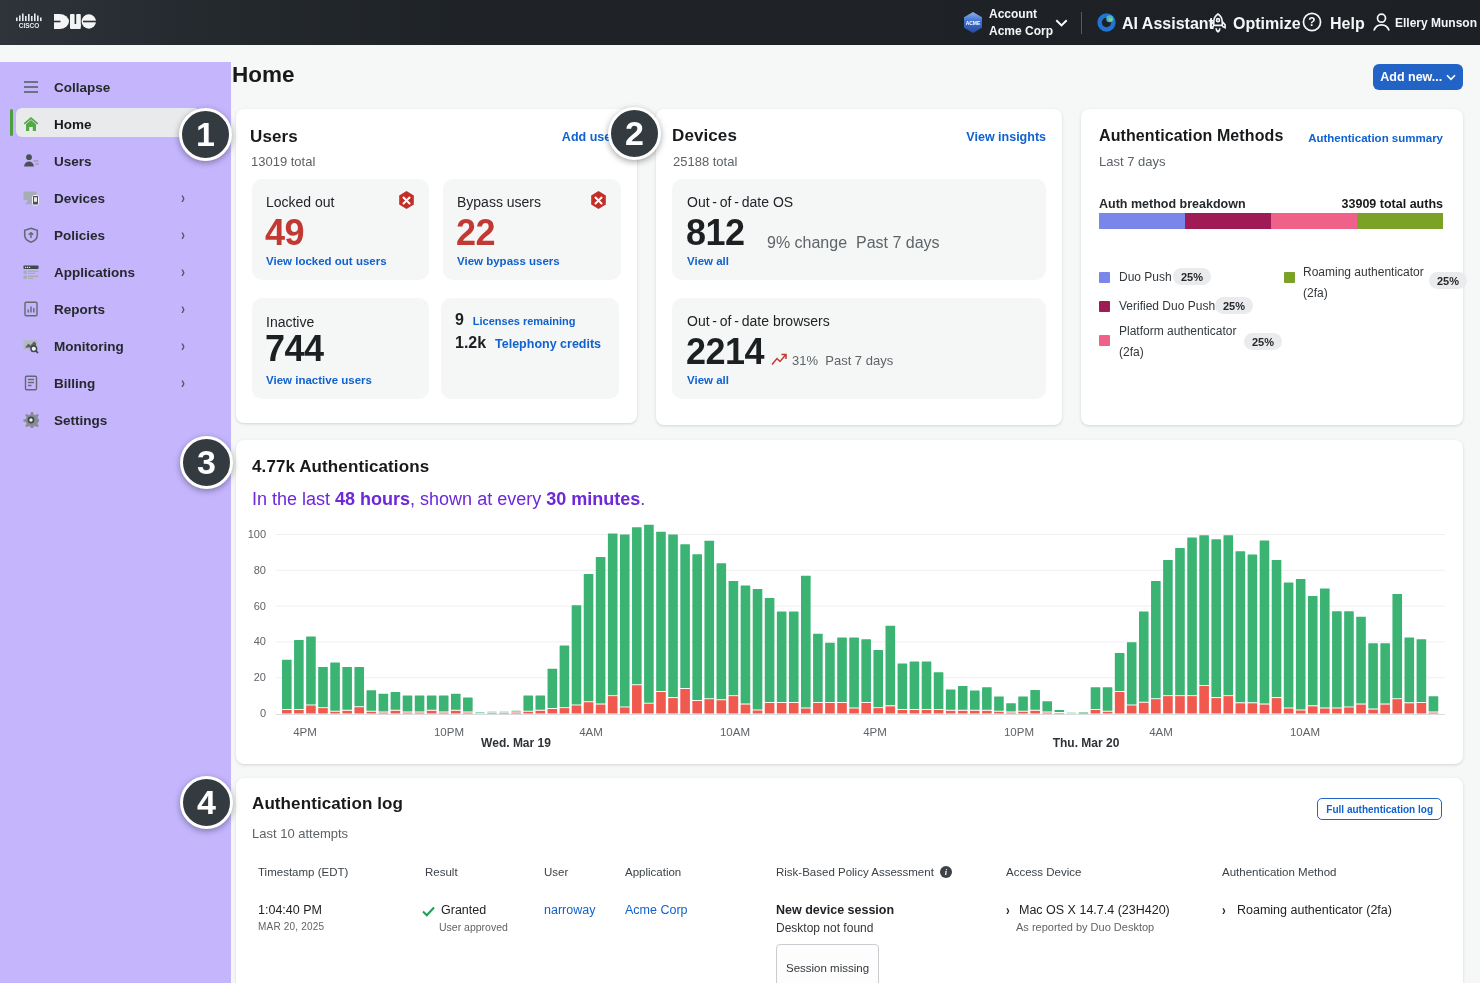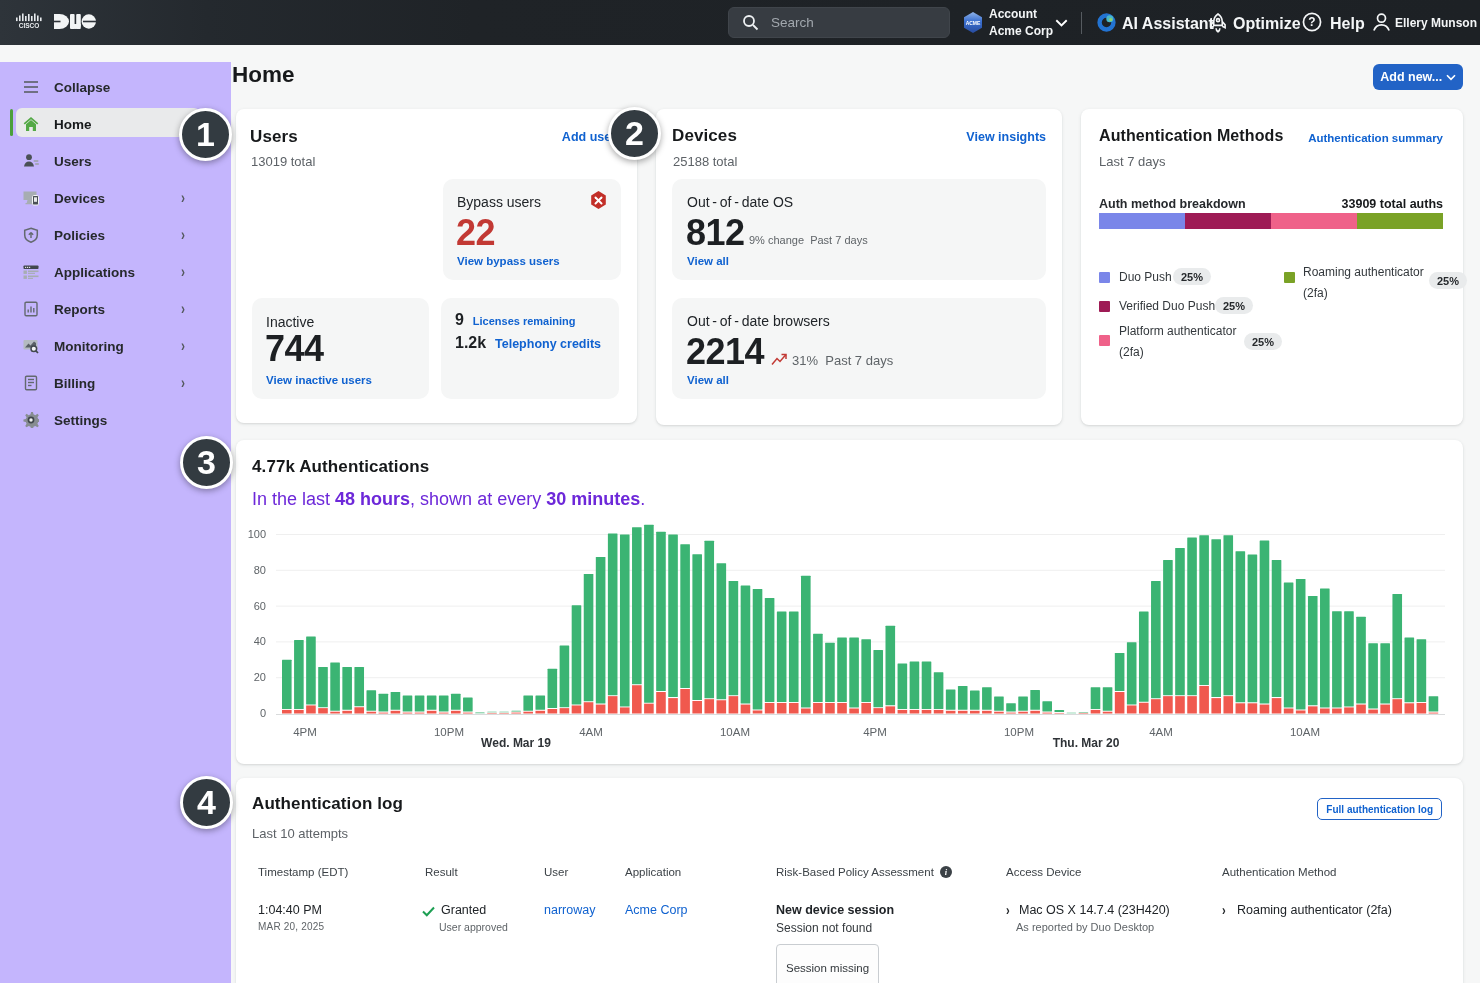--- a/index.html
+++ b/index.html
@@ -70,27 +70,20 @@
       <path d="M0,0 h5.5 a9.5,7.5 0 0 1 0,15 h-5.5 z"></path>
       <rect x="16" y="0" width="4.6" height="15" rx="1"></rect>
       <rect x="22.2" y="0" width="4.6" height="15" rx="1"></rect>
       <path d="M16,10 h10.8 v1.5 a5.4,3.5 0 0 1 -10.8,0 z"></path>
       <circle cx="34.8" cy="7.5" r="7.2"></circle>
     </g>
     <rect x="0" y="6.7" width="6.5" height="1.6" fill="#2e343a"></rect>
     <rect x="29" y="6.7" width="13" height="1.6" fill="#2e343a"></rect>
   </svg>
 
-  <div class="searchbox">
-    <svg style="margin-left:13px" width="17" height="17" viewBox="0 0 17 17" fill="none" stroke="#eef1f3" stroke-width="1.8">
-        <circle cx="7" cy="7" r="5"></circle>
-        <line x1="11" y1="11" x2="15.5" y2="15.5"></line>
-      </svg>
-    <span style="margin-left:12px">Search</span>
-  </div>
 
   <div class="hexbadge">ACME</div>
   <div class="tbt" style="left:989px;top:6px;line-height:16.5px;font-size:12px">Account<br>Acme Corp</div>
   <svg class="abs" style="left:1055px;top:19px" width="13" height="8" viewBox="0 0 13 8" fill="none" stroke="#fff" stroke-width="1.9">
       <polyline points="1.3,1.3 6.5,6.4 11.7,1.3"></polyline>
     </svg>
   <div class="tb-div"></div>
 
   <svg class="abs" style="left:1097px;top:13px" width="19" height="19" viewBox="0 0 26 26">
     <circle cx="13" cy="13" r="9.5" fill="none" stroke="#2273d2" stroke-width="6"></circle>
@@ -239,20 +232,31 @@
 <div class="abs" style="left:232px;top:62px;font-size:22.5px;font-weight:bold;color:#17191b">Home</div>
 <div class="abs" style="left:1373px;top:64px;width:90px;height:26px;background:#2263c6;border-radius:6px;display:flex;align-items:center;justify-content:center;color:#fff;font-size:12.5px;font-weight:bold">Add new...&nbsp;<svg width="10" height="7" viewBox="0 0 10 7" fill="none" stroke="#fff" stroke-width="1.6">
       <polyline points="1,1.2 5,5.4 9,1.2"></polyline>
     </svg></div>
 
 <div class="card" style="left:236px;top:109px;width:401px;height:314px">
   <div class="card-title" style="left:14px;top:18px">Users</div>
   <a class="blink abs" style="right:14px;top:21px;font-size:12.5px">Add users</a>
   <div class="card-sub" style="left:15px;top:45px">13019 total</div>
 
+  <div class="subcard" style="left:16px;top:70px;width:177px;height:101px">
+    <div class="sc-label">Locked out</div>
+    <div class="hexico">
+        <svg width="9" height="9" viewBox="0 0 9 9" stroke="#fff" stroke-width="2" stroke-linecap="round">
+          <line x1="1.5" y1="1.5" x2="7.5" y2="7.5"></line>
+          <line x1="7.5" y1="1.5" x2="1.5" y2="7.5"></line>
+        </svg>
+      </div>
+    <div class="sc-num red">49</div>
+    <div class="sc-link">View locked out users</div>
+  </div>
 
   <div class="subcard" style="left:207px;top:70px;width:178px;height:101px">
     <div class="sc-label">Bypass users</div>
     <div class="hexico">
         <svg width="9" height="9" viewBox="0 0 9 9" stroke="#fff" stroke-width="2" stroke-linecap="round">
           <line x1="1.5" y1="1.5" x2="7.5" y2="7.5"></line>
           <line x1="7.5" y1="1.5" x2="1.5" y2="7.5"></line>
         </svg>
       </div>
     <div class="sc-num red">22</div>
@@ -272,21 +276,21 @@
 </div>
 
 <div class="card" style="left:656px;top:109px;width:406px;height:316px">
   <div class="card-title" style="left:16px;top:17px">Devices</div>
   <a class="blink abs" style="right:16px;top:21px;font-size:12.5px">View insights</a>
   <div class="card-sub" style="left:17px;top:45px">25188 total</div>
 
   <div class="subcard" style="left:16px;top:70px;width:374px;height:101px">
     <div class="sc-label" style="left:15px">Out - of - date OS</div>
     <div class="sc-num dark" style="left:14px">812</div>
-    <div class="abs" style="left:77px;top:55px;font-size:11px;color:#5f6468">9% change&nbsp;&nbsp;Past 7 days</div>
+    <div class="abs" style="left:95px;top:55px;font-size:16px;color:#5f6468">9% change&nbsp;&nbsp;Past 7 days</div>
     <div class="sc-link" style="left:15px">View all</div>
   </div>
 
   <div class="subcard" style="left:16px;top:189px;width:374px;height:101px">
     <div class="sc-label" style="left:15px">Out - of - date browsers</div>
     <div class="sc-num dark" style="left:14px">2214</div>
     <svg class="abs" style="left:99px;top:55px" width="17" height="13" viewBox="0 0 17 13" fill="none" stroke="#c23934" stroke-width="1.5">
         <path d="M1,11.5 L6,5.5 L9,8.5 L15,1.5"></path>
         <path d="M10.5,1.5 L15,1.5 L15,6"></path>
       </svg>
@@ -568,21 +572,21 @@
 <svg class="abs" style="left:422px;top:906px" width="13" height="11" viewBox="0 0 13 11" fill="none" stroke="#1d9f53" stroke-width="2">
     <polyline points="1,5.5 4.8,9.3 12,1.5"></polyline>
   </svg>
 <div class="td" style="left:441px">Granted</div>
 <div class="tds" style="left:439px;top:921px">User approved</div>
 
 <div class="td" style="left:544px;color:#1062d0">narroway</div>
 <div class="td" style="left:625px;color:#1062d0">Acme Corp</div>
 
 <div class="td" style="left:776px;font-weight:bold">New device session</div>
-<div class="tds" style="left:776px;top:921px;font-size:12px;color:#33383c">Session not found</div>
+<div class="tds" style="left:776px;top:921px;font-size:12px;color:#33383c">Desktop not found</div>
 <div class="chip">Session missing</div>
 
 <div class="td" style="left:1006px"><span class="chev2">›</span></div>
 <div class="td" style="left:1019px">Mac OS X 14.7.4 (23H420)</div>
 <div class="tds" style="left:1016px;top:921px;font-size:11px">As reported by Duo Desktop</div>
 
 <div class="td" style="left:1222px"><span class="chev2">›</span></div>
 <div class="td" style="left:1237px">Roaming authenticator (2fa)</div>
 
 <div class="numcircle" style="left:179px;top:108px">1</div>

